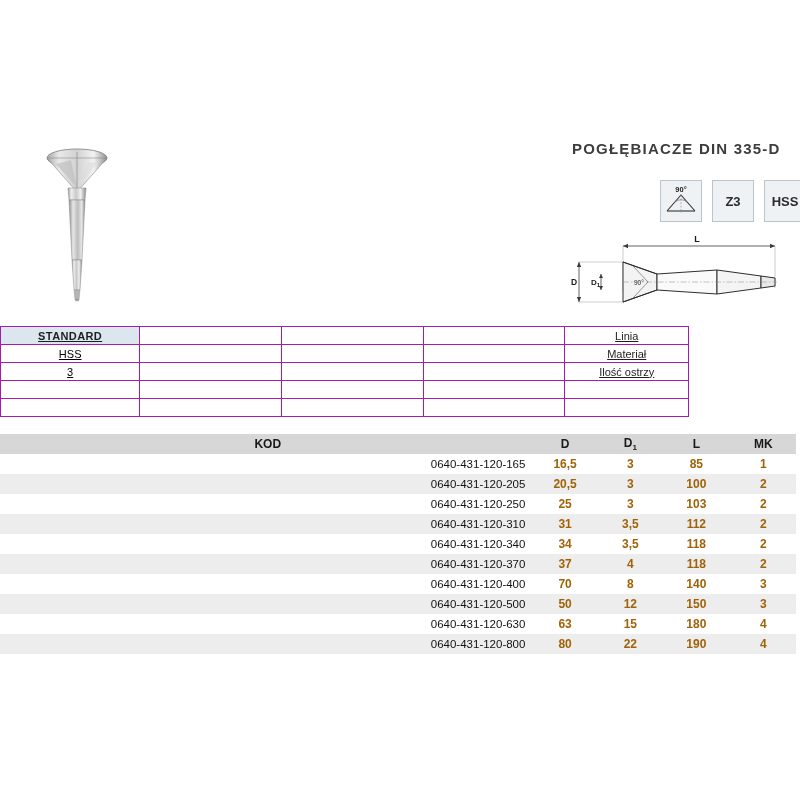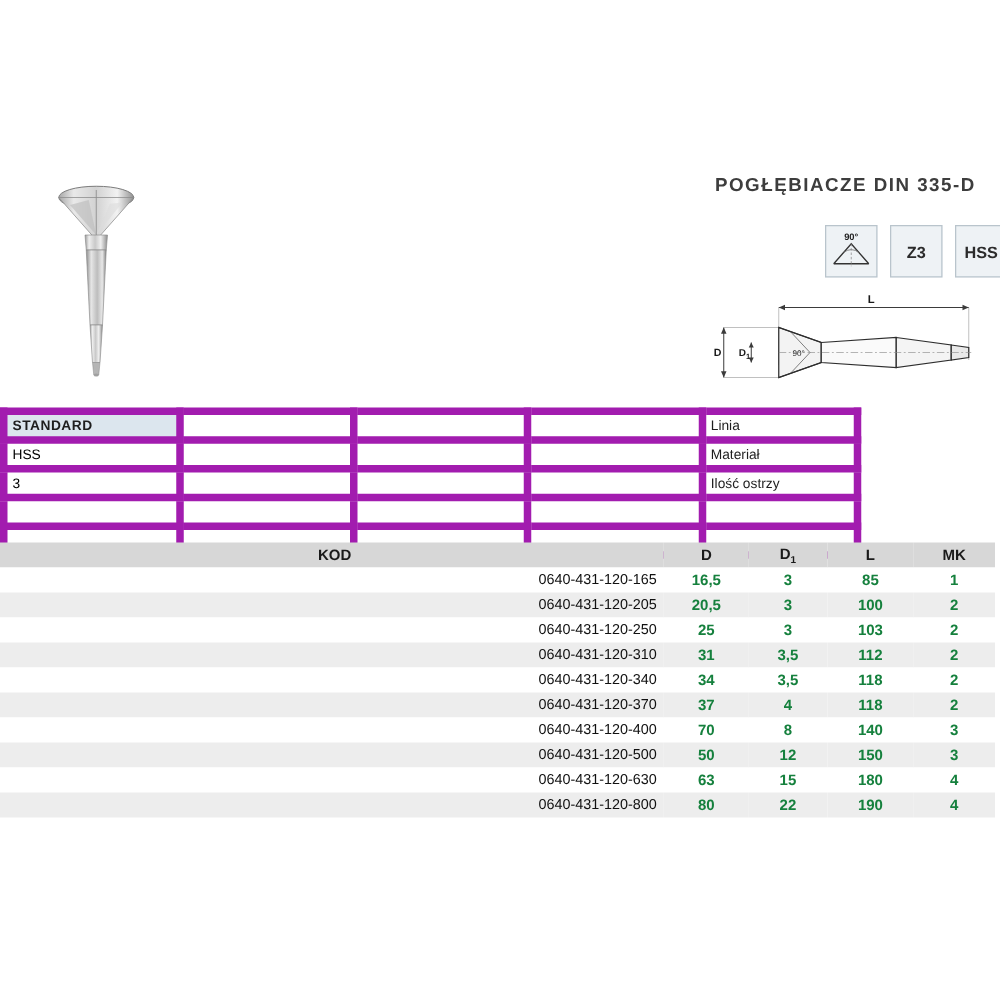--- a/index.html
+++ b/index.html
@@ -81,25 +81,26 @@
     border-collapse: collapse;
   }
   .spec-table {
     position: absolute;
     left: 0px;
     top: 326px;
     width: 689px;
     font-size: 11px;
   }
   .spec-table td {
-    border: 6px solid #a21caf;
+    border: 1px solid #a21caf;
     height: 17px;
     padding: 0 4px;
-    text-align: left;
+    text-align: center;
     vertical-align: middle;
+    text-decoration: underline;
   }
   .spec-table .c1 { width: 136px; }
   .spec-table .c2 { width: 144px; }
   .spec-table .c3 { width: 144px; }
   .spec-table .c4 { width: 144px; }
   .spec-table .c5 { width: 121px; }
   .spec-table td.hdr {
     background: #dce6ee;
     font-weight: bold;
     color: #1e1e1e;
@@ -135,21 +136,21 @@
   .kod-table tbody tr.even { background: #ededed; }
   .kod-table td.code {
     text-align: right;
     font-size: 11.5px;
     color: #111;
   }
   .kod-table td.num {
     text-align: center;
     font-weight: bold;
     font-size: 12px;
-    color: #15803d;
+    color: #a16207;
   }
   .col-kod { width: 556px; }
   .col-d   { width: 58px; }
   .col-d1  { width: 54px; }
   .col-l   { width: 60px; }
   .col-mk  { width: 56px; }
 
   sub { font-size: 8px; }
 </style>
 </head>

